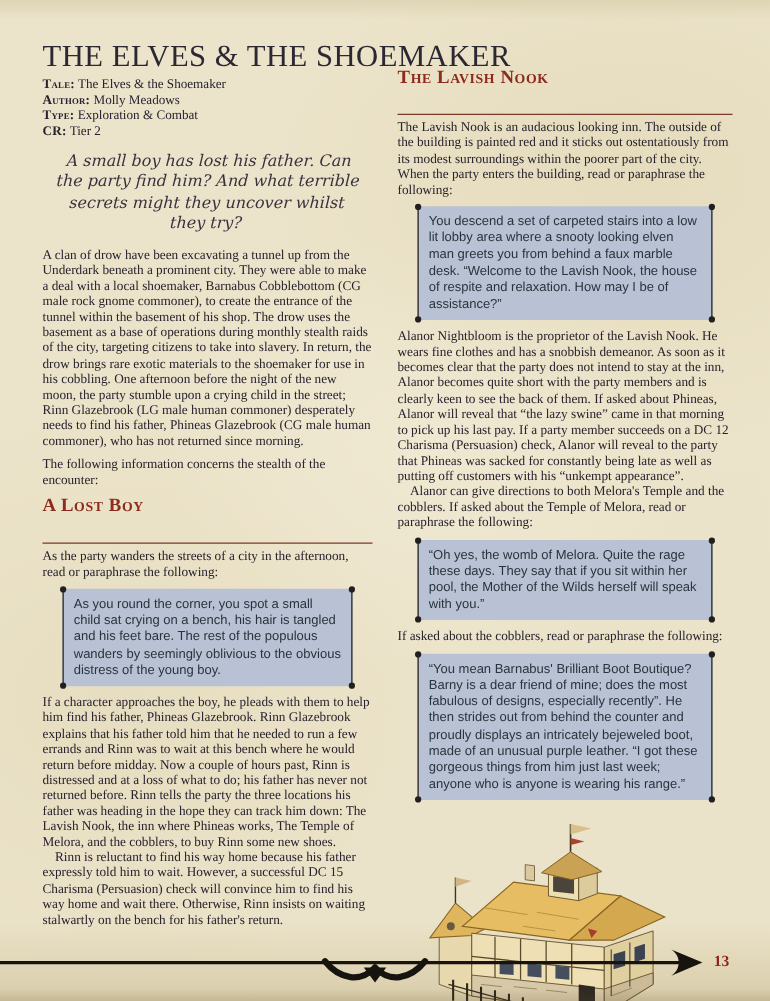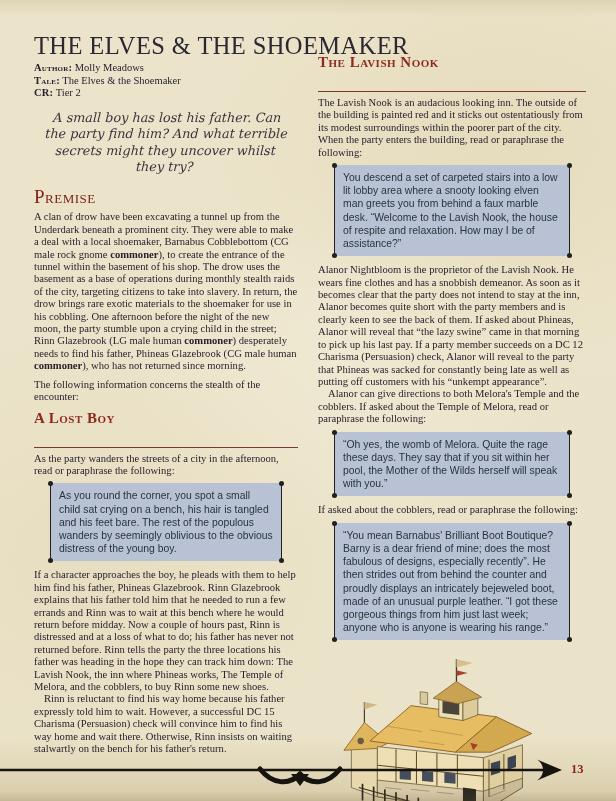--- a/index.html
+++ b/index.html
@@ -43,21 +43,21 @@
     letter-spacing: 0.5px; color: #7c231c; margin: 6px 0 3px;
   }
   h3.subhead {
     font-size: 15px; font-weight: bold; font-variant: small-caps;
     letter-spacing: 0.5px; color: #8d2b1e;
     border-bottom: 1px solid #7a3a2a; padding-bottom: 20px; margin: 5px 0 5px;
   }
   .col-right h3.subhead { margin-top: 0; }
 
   p.body { font-size: 10.6px; line-height: 12.4px; margin: 0 0 6px; color: #28222e; }
-  p.body b { font-weight: bold; }
+  p.body b { font-weight: normal; }
   p.indent { text-indent: 10px; margin-top: -6px; }
 
   
   .quote {
     position: relative; background: #b8c2d4;
     border-left: 1.5px solid #22201e; border-right: 1.5px solid #22201e;
     margin: 4px 16px 8px; padding: 6px 8px;
   }
   .quote::before, .quote::after,
   .quote-inner::before, .quote-inner::after {
@@ -89,36 +89,39 @@
 <body>
 
 <div class="page">
 
   <h1 class="page-title">THE ELVES &amp; THE SHOEMAKER</h1>
 
   <div class="col col-left">
 
     <div class="meta">
       <div class="meta-row">
+        <span class="meta-label">Tale:</span>
+        <span class="meta-value">The Elves &amp; the Shoemaker</span>
+      </div>
+      <div class="meta-row">
         <span class="meta-label">Author:</span>
         <span class="meta-value">Molly Meadows</span>
       </div>
       <div class="meta-row">
-        <span class="meta-label">Tale:</span>
-        <span class="meta-value">The Elves &amp; the Shoemaker</span>
+        <span class="meta-label">Type:</span>
+        <span class="meta-value">Exploration &amp; Combat</span>
       </div>
       <div class="meta-row">
         <span class="meta-label">CR:</span>
         <span class="meta-value">Tier 2</span>
       </div>
     </div>
 
     <p class="tagline">A small boy has lost his father. Can the party find him? And what terrible secrets might they uncover whilst they try?</p>
 
-    <h2 class="bighead">Premise</h2>
     <p class="body"><span>A clan of drow have been excavating a tunnel up from the Underdark beneath a prominent city. They were able to make a deal with a local shoemaker, Barnabus Cobblebottom (CG male rock gnome </span><b>commoner</b><span>), to create the entrance of the tunnel within the basement of his shop. The drow uses the basement as a base of operations during monthly stealth raids of the city, targeting citizens to take into slavery. In return, the drow brings rare exotic materials to the shoemaker for use in his cobbling. One afternoon before the night of the new moon, the party stumble upon a crying child in the street; Rinn Glazebrook (LG male human </span><b>commoner</b><span>) desperately needs to find his father, Phineas Glazebrook (CG male human </span><b>commoner</b><span>), who has not returned since morning.</span></p>
 
     <p class="body">The following information concerns the stealth of the encounter:</p>
 
     <h3 class="subhead">A Lost Boy</h3>
     <p class="body">As the party wanders the streets of a city in the afternoon, read or paraphrase the following:</p>
 
     <div class="quote">
       <div class="quote-inner">As you round the corner, you spot a small child sat crying on a bench, his hair is tangled and his feet bare. The rest of the populous wanders by seemingly oblivious to the obvious distress of the young boy.</div>
     </div>

